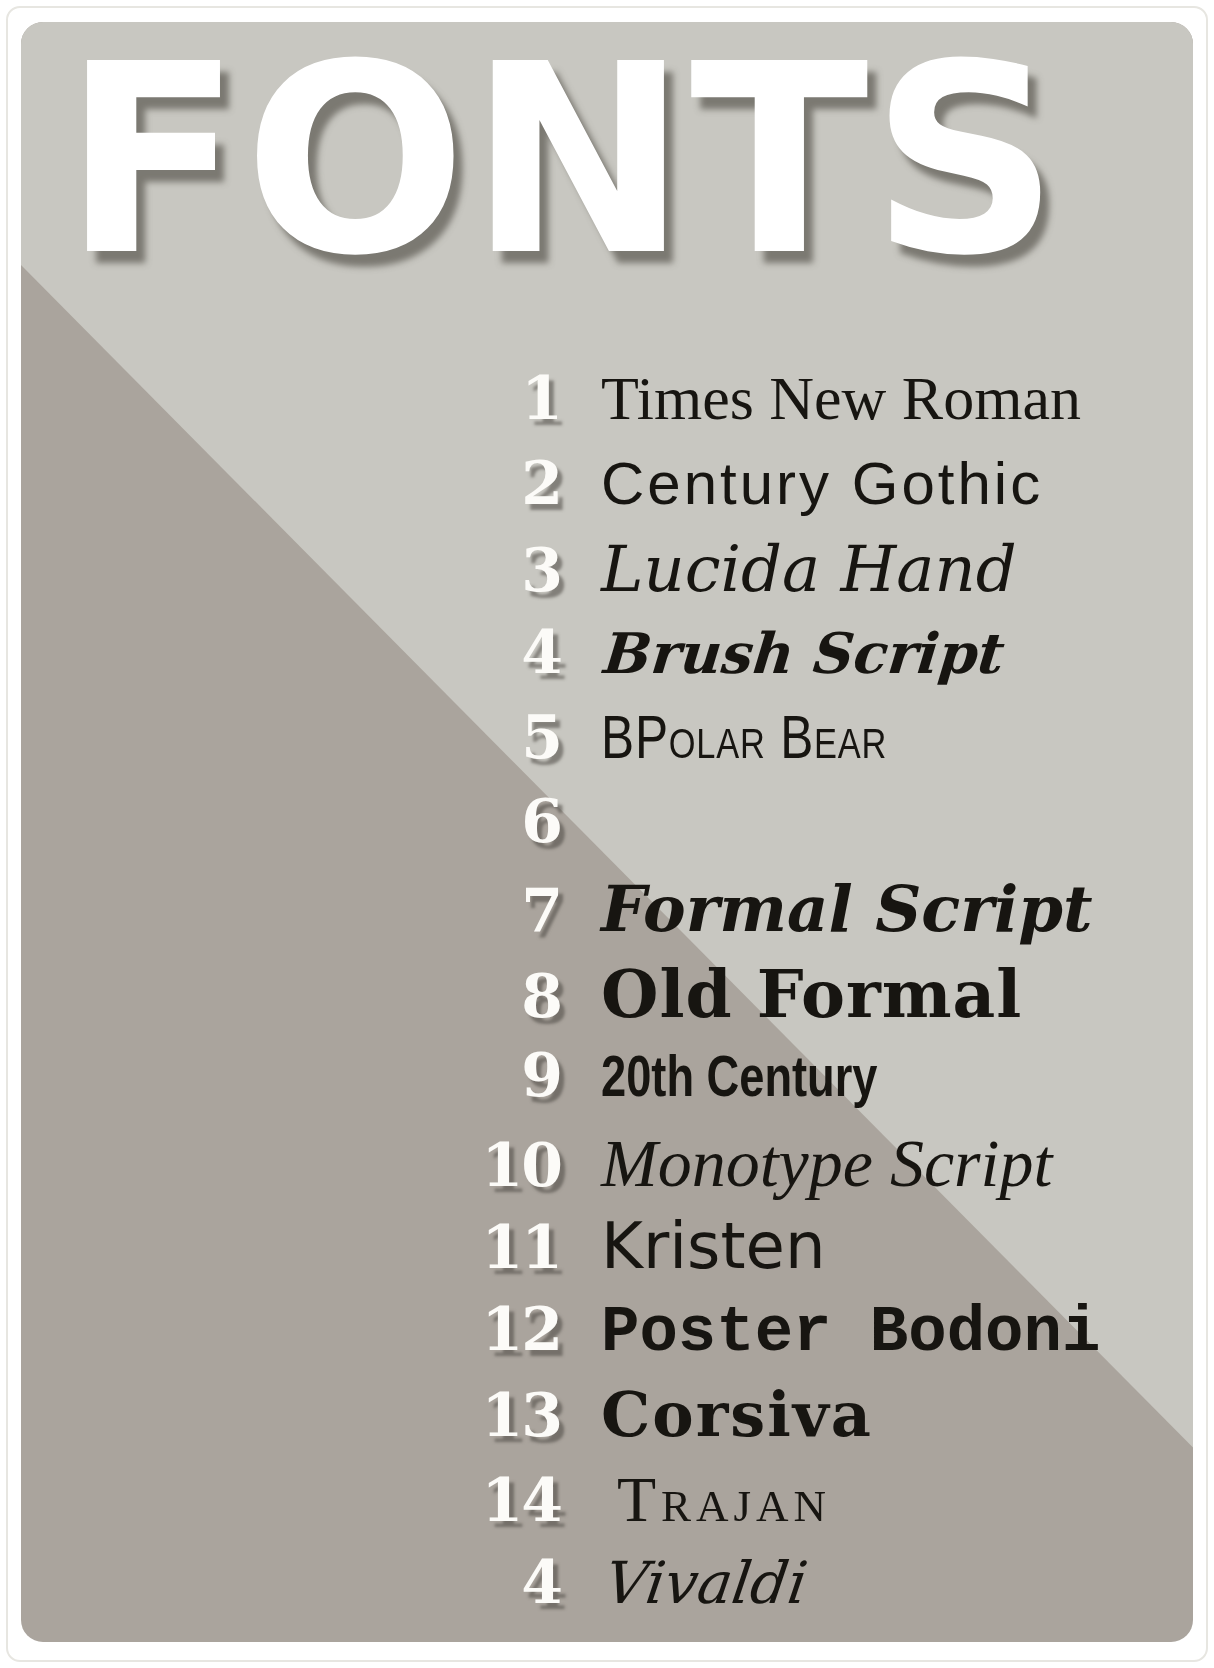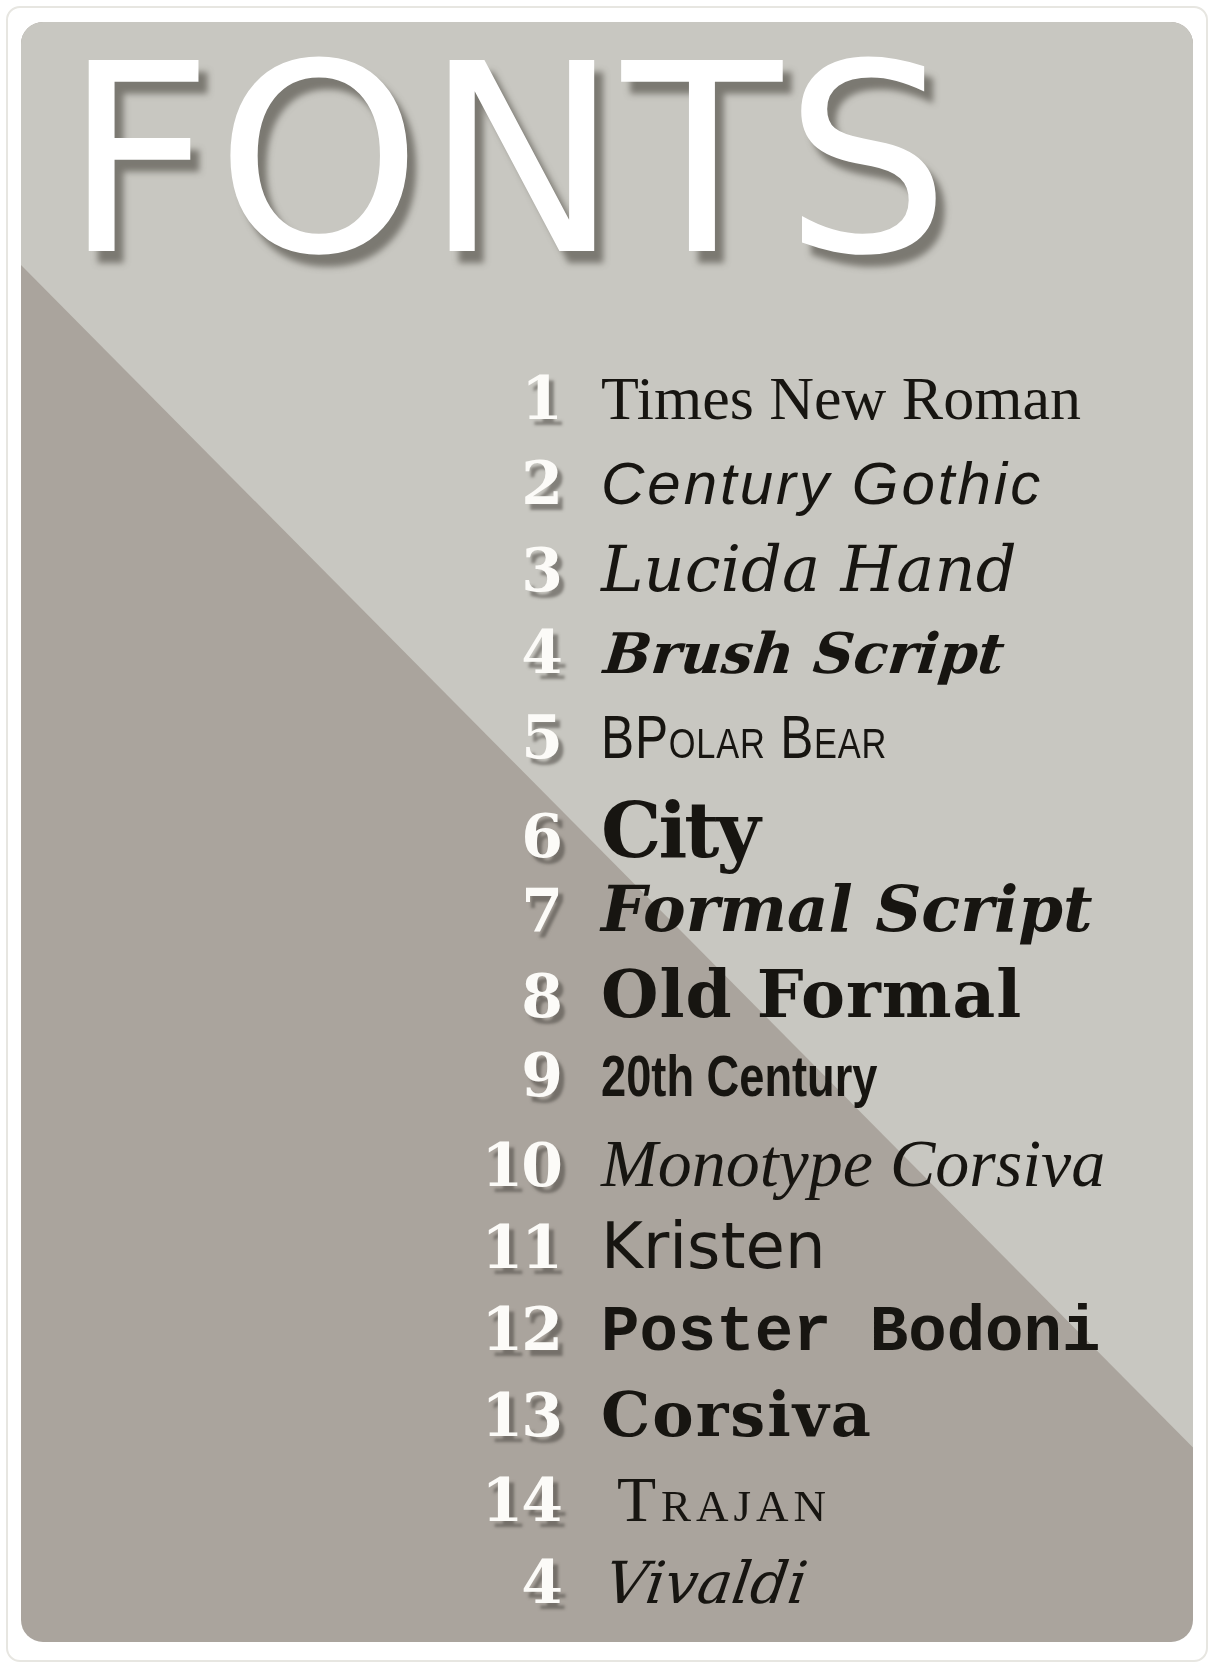--- a/index.html
+++ b/index.html
@@ -41,21 +41,21 @@
     inset: 0;
     background: #c8c7c1;
     clip-path: polygon(0 0, 100% 0, 100% 88%, 0 15%);
   }
   .title {
     position: absolute;
     left: 42px;
     top: 8px;
     margin: 0;
     font-family: "DejaVu Sans", sans-serif;
-    font-weight: normal;
+    font-weight: bold;
     font-size: 262px;
     line-height: 1;
     letter-spacing: 2px;
     color: #ffffff;
     text-shadow: 9px 12px 6px rgba(104, 101, 94, 0.8);
     white-space: nowrap;
   }
   .font-list {
     position: absolute;
     left: 418px;
@@ -76,21 +76,21 @@
     letter-spacing: -2px;
     color: #fcfbf8;
     text-shadow: 5px 6px 3px rgba(73, 70, 63, 0.55);
   }
   .label {
     color: #171511;
     white-space: nowrap;
   }
   
   .f1  { font-family: "Liberation Serif", serif; font-size: 62px; }
-  .f2  { font-family: "Liberation Sans", sans-serif; font-size: 60px; letter-spacing: 3px; font-style: italic; }
+  .f2  { font-family: "Liberation Sans", sans-serif; font-size: 60px; letter-spacing: 3px; }
   .f3  { font-family: "DejaVu Serif", serif; font-style: italic; font-size: 64px; }
   .f4  { font-family: "DejaVu Serif", serif; font-style: italic; font-weight: bold; font-size: 56px;
          display: inline-block; transform: skewX(-6deg); transform-origin: 0 100%; }
   .f5  { font-family: "Liberation Sans", sans-serif; font-size: 62px; font-variant: small-caps;
          letter-spacing: 1px; display: inline-block; transform: scaleX(0.8); transform-origin: 0 100%; }
   .f6  { font-family: "DejaVu Serif", serif; font-weight: bold; font-size: 76px; letter-spacing: -3px; }
   .f7  { font-family: "DejaVu Serif", serif; font-weight: bold; font-style: italic; font-size: 64px; }
   .f8  { font-family: "DejaVu Serif", serif; font-weight: bold; font-size: 66px; letter-spacing: 1px; }
   .f9  { font-family: "Liberation Sans", sans-serif; font-weight: bold; font-size: 58px;
          display: inline-block; transform: scaleX(0.78); transform-origin: 0 100%; }
@@ -128,37 +128,36 @@
       <div class="row">
         <span class="num">4</span>
         <span class="label f4">Brush Script</span>
       </div>
       <div class="row">
         <span class="num">5</span>
         <span class="label f5">BPolar Bear</span>
       </div>
       <div class="row">
         <span class="num">6</span>
-        <span class="label f6">City</span>
       </div>
       <div class="row">
         <span class="num">7</span>
         <span class="label f7">Formal Script</span>
       </div>
       <div class="row">
         <span class="num">8</span>
         <span class="label f8">Old Formal</span>
       </div>
       <div class="row">
         <span class="num">9</span>
         <span class="label f9">20th Century</span>
       </div>
       <div class="row">
         <span class="num">10</span>
-        <span class="label f10">Monotype Corsiva</span>
+        <span class="label f10">Monotype Script</span>
       </div>
       <div class="row">
         <span class="num">11</span>
         <span class="label f11">Kristen</span>
       </div>
       <div class="row">
         <span class="num">12</span>
         <span class="label f12">Poster Bodoni</span>
       </div>
       <div class="row">

